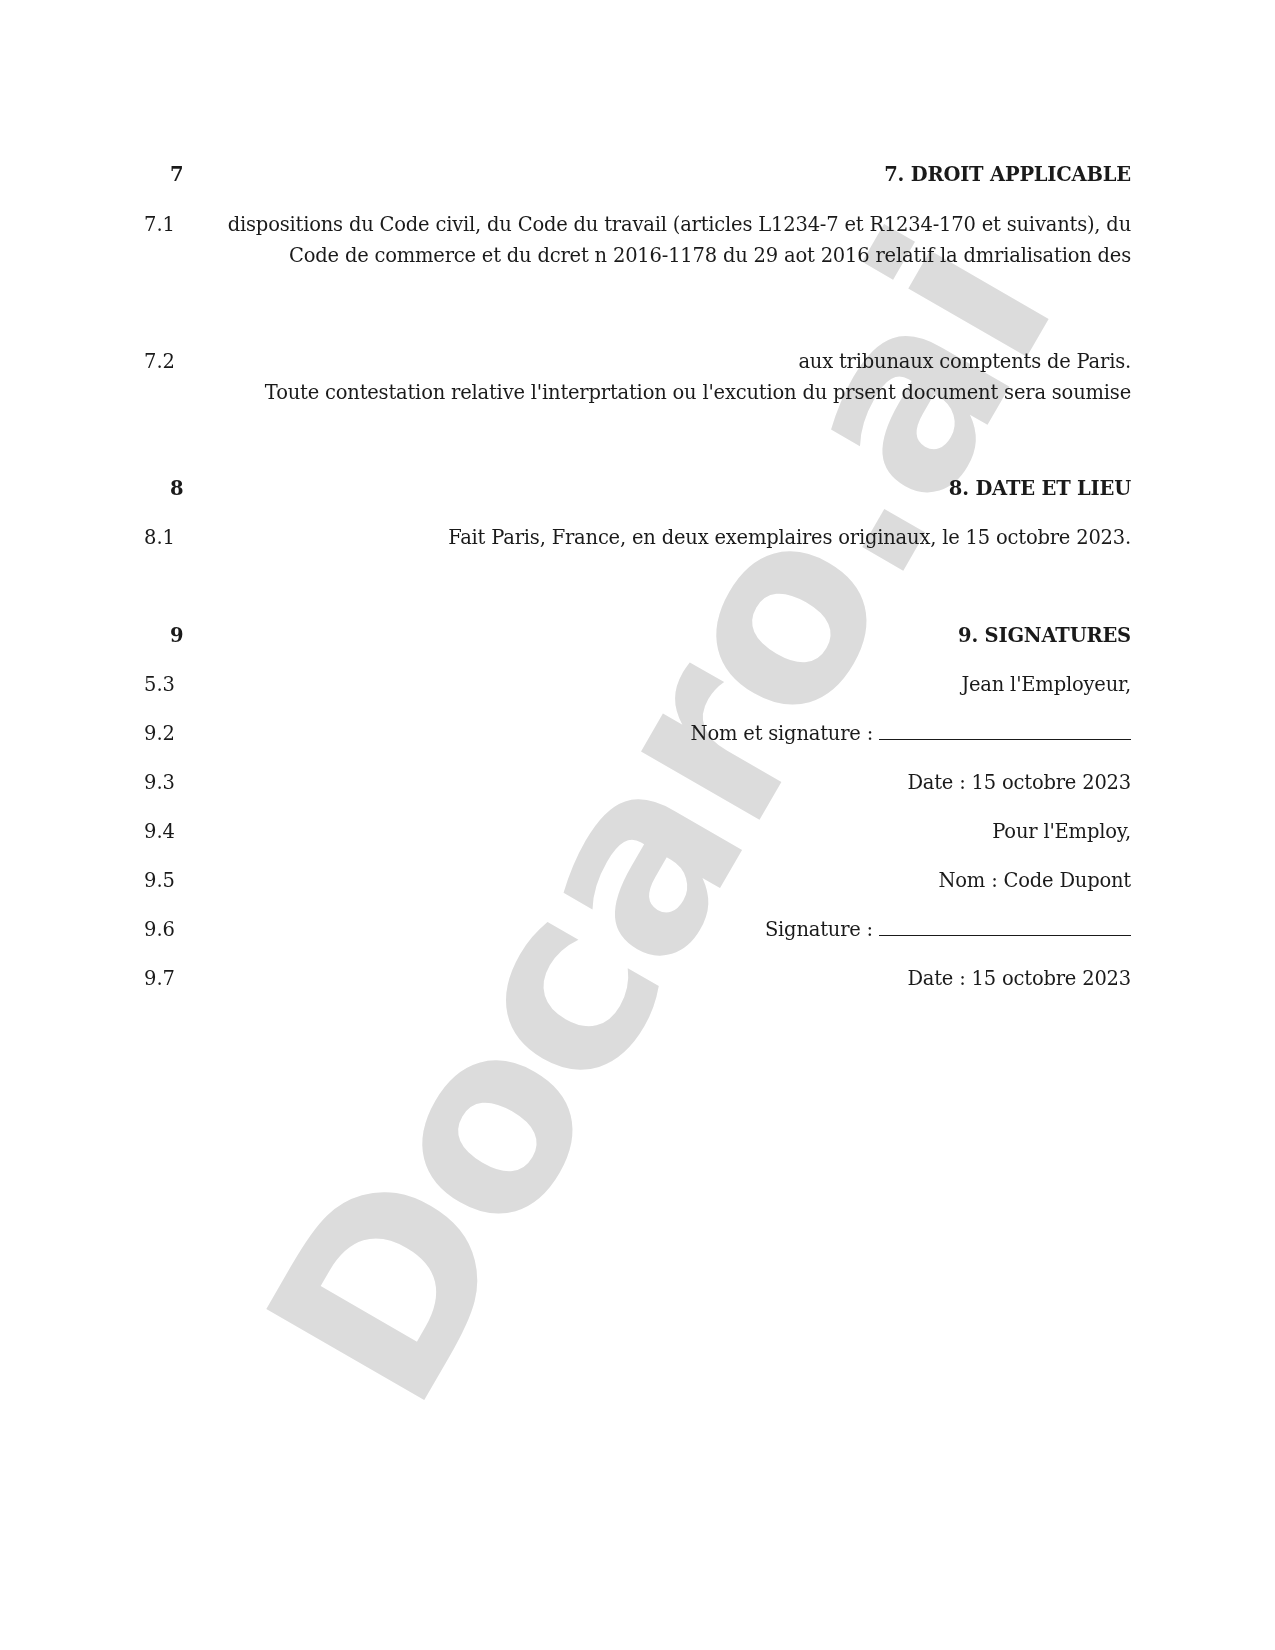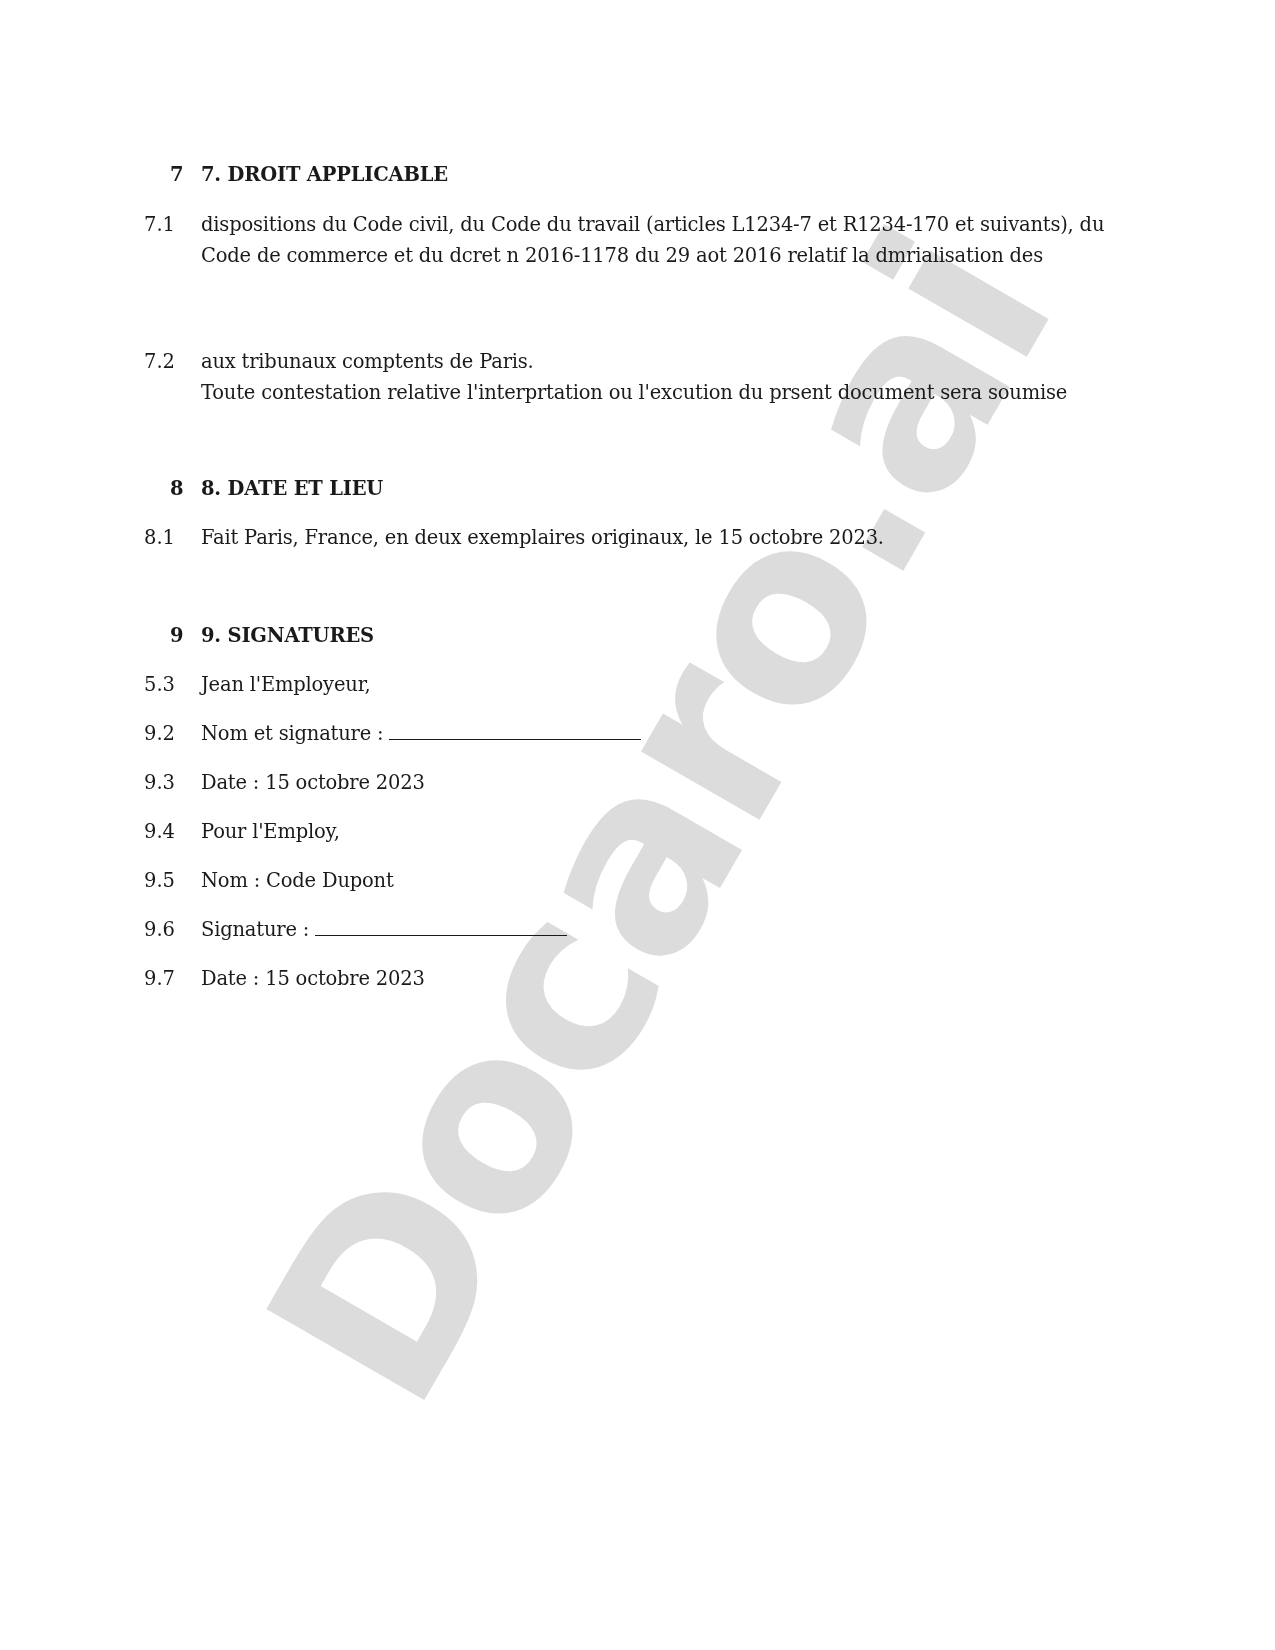--- a/index.html
+++ b/index.html
@@ -50,23 +50,24 @@
       left: 144px;
       width: 40px;
     }
     .num.heading-num {
       left: 170px;
       width: 20px;
       font-weight: bold;
     }
     .text {
       position: absolute;
-      left: 201px;
+      left: 216px;
       width: 915px;
       letter-spacing: -0.2px;
+      text-align: right;
     }
     .heading .text {
       font-weight: bold;
     }
     .blank {
       display: inline-block;
       border-bottom: 1.5px solid #1a1a1a;
       height: 20px;
       vertical-align: baseline;
       margin-left: 6px;

